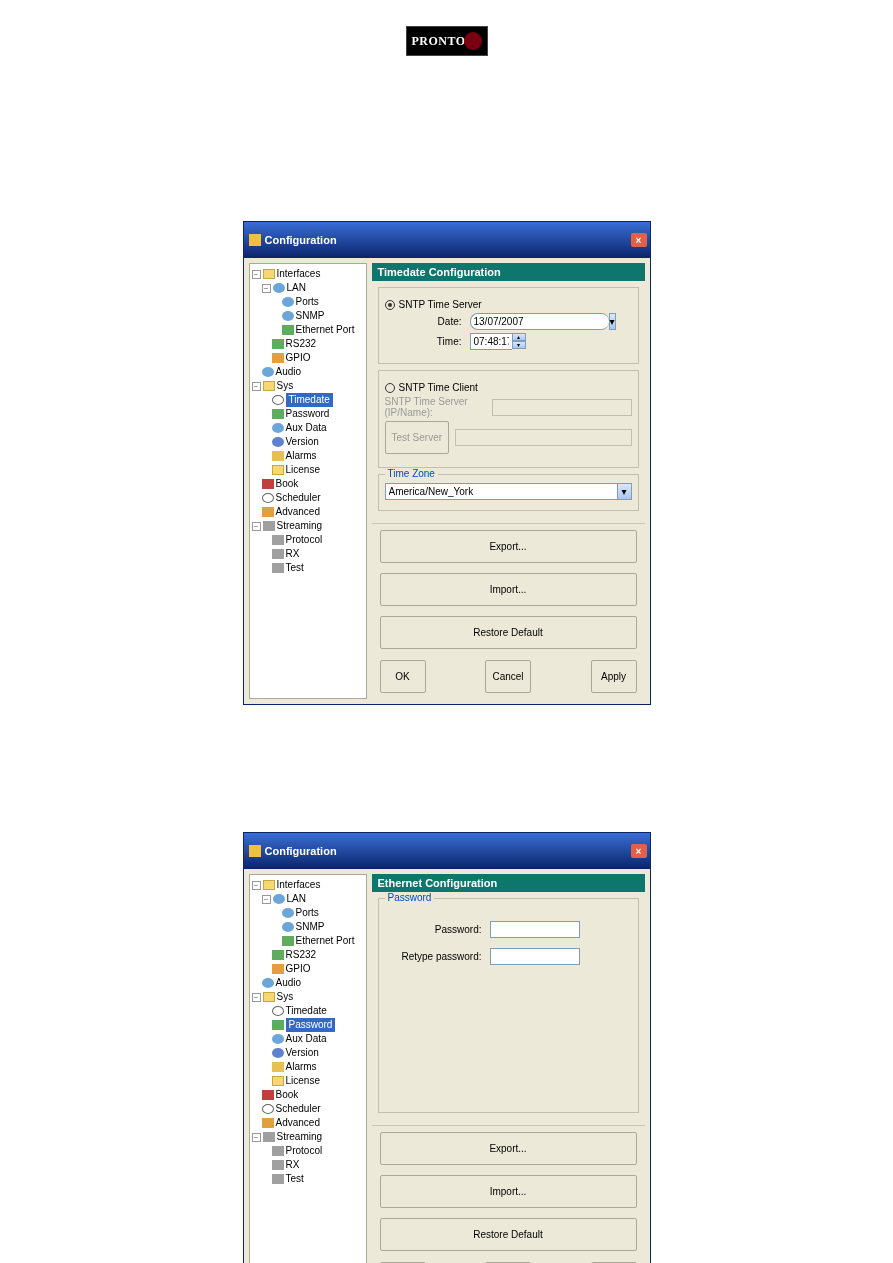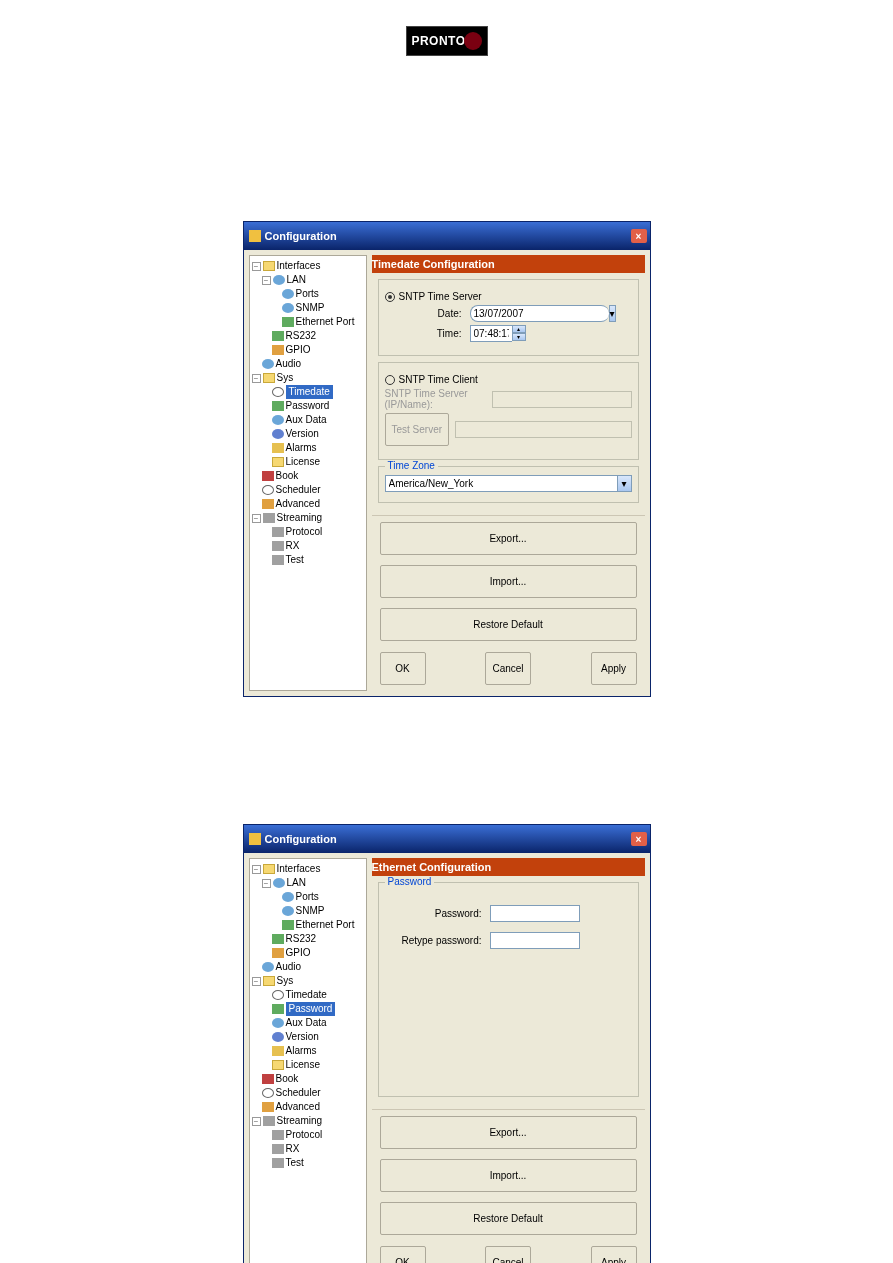--- a/index.html
+++ b/index.html
@@ -1,26 +1,26 @@
 <!DOCTYPE html>
 <html><head>
 <meta charset="utf-8">
 <style>
   * { box-sizing: border-box; margin: 0; padding: 0; }
   body { font-family: Tahoma, Arial, sans-serif; font-size: 11px; background: #fff; width: 893px; position: relative; }
 
   
   .logo { width: 82px; height: 30px; background: #000; margin: 26px auto 0; display: flex; align-items: center; justify-content: center; border: 1px solid #444; }
-  .logo-text { color: #fff; font-weight: bold; font-size: 12px; letter-spacing: 0.5px; }
+  .logo-text { color: #fff; font-weight: bold; font-size: 12px; letter-spacing: 0.5px; font-family: Liberation Serif, serif; }
   .logo-circle { width: 18px; height: 18px; background: #7a0011; border-radius: 50%; display: inline-block; margin-left: -2px; }
 
   
   .win { width: 408px; margin: 165px auto 0; border: 1px solid #0a246a; background: #ece9d8; font-size: 10px; }
   .win.second { margin-top: 127px; }
-  .titlebar { height: 28px; background: linear-gradient(to bottom, #3a6ed5, #0a246a); display: flex; align-items: center; padding: 0 3px 0 5px; color: #fff; font-weight: bold; font-size: 11px; }
+  .titlebar { height: 36px; background: linear-gradient(to bottom, #3a6ed5, #0a246a); display: flex; align-items: center; padding: 0 3px 0 5px; color: #fff; font-weight: bold; font-size: 11px; }
   .titlebar .spacer { flex: 1; }
   .titlebar-icon { width: 12px; height: 12px; background: #f0c040; margin-right: 4px; }
   .close { width: 16px; height: 14px; background: #e26048; color: #fff; display: flex; align-items: center; justify-content: center; font-weight: bold; font-size: 10px; border-radius: 2px; }
 
   .body { display: flex; padding: 5px; gap: 5px; }
   .tree { width: 118px; background: #fff; border: 1px solid #aca899; padding: 3px 2px; font-size: 10px; line-height: 14px; overflow: hidden; }
   .tn { display: flex; align-items: center; white-space: nowrap; }
   .tn .pad { display: inline-block; }
   .exp { width: 9px; height: 9px; border: 1px solid #999; font-size: 8px; line-height: 7px; text-align: center; color: #666; margin-right: 2px; background: #fff; }
   .ticon { width: 12px; height: 10px; margin-right: 2px; display: inline-block; }
@@ -29,21 +29,21 @@
   .ti-green { background: #5fab5f; }
   .ti-orange { background: #e0a040; }
   .ti-clock { background: #fff; border: 1px solid #666; border-radius: 50%; }
   .ti-q { background: #6080d0; border-radius: 50%; }
   .ti-bell { background: #e6c050; }
   .ti-book { background: #c04040; }
   .ti-gray { background: #a0a0a0; }
   .sel { background: #316ac5; color: #fff; padding: 0 3px; }
 
   .panel { flex: 1; display: flex; flex-direction: column; }
-  .panel-hdr { background: #c2410c; color: #fff; font-weight: bold; padding: 3px 0; font-size: 11px; }
+  .panel-hdr { background: #0f766e; color: #fff; font-weight: bold; padding: 3px 6px; font-size: 11px; }
   .panel-body { flex: 1; padding: 6px; }
 
   .group { border: 1px solid #c0c0b0; padding: 8px 6px 10px; margin-bottom: 6px; position: relative; }
   .group-title { position: absolute; top: -7px; left: 6px; background: #ece9d8; padding: 0 3px; color: #0046d5; font-size: 10px; }
 
   .row { display: flex; align-items: center; margin: 3px 0; }
   .lbl { width: 85px; text-align: right; padding-right: 8px; }
   .radio { width: 10px; height: 10px; border: 1px solid #333; border-radius: 50%; margin-right: 4px; display: inline-flex; align-items: center; justify-content: center; }
   .radio.on::after { content: ""; width: 4px; height: 4px; background: #333; border-radius: 50%; display: block; }
   .inp { height: 17px; border: 1px solid #7f9db9; background: #fff; padding: 0 3px; font-size: 10px; }

